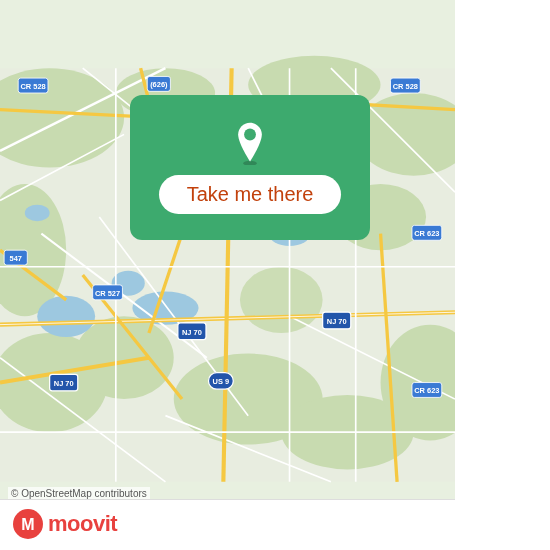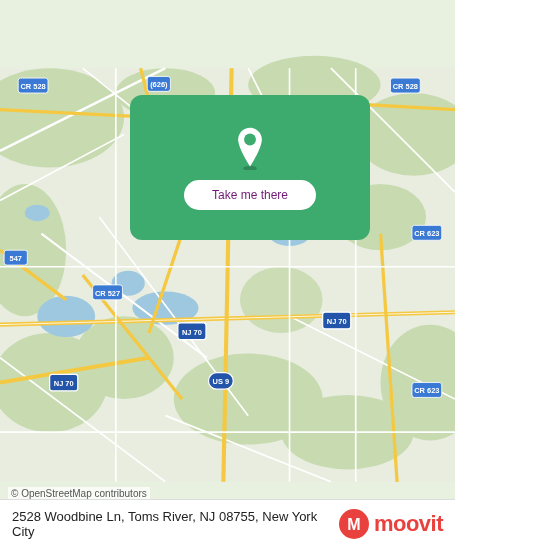--- a/index.html
+++ b/index.html
@@ -37,25 +37,25 @@
       z-index: 10;
     }
 
     .pin-icon {
       width: 44px;
       height: 44px;
     }
 
     .take-me-there-btn {
       background-color: white;
-      color: #701a75;
+      color: #c2410c;
       border: none;
       border-radius: 24px;
       padding: 8px 28px;
-      font-size: 12px;
+      font-size: 20px;
       font-weight: 500;
       cursor: pointer;
       white-space: nowrap;
     }
 
     
     .bottom-bar {
       position: absolute;
       bottom: 0;
       left: 0;
@@ -216,21 +216,20 @@
     </svg>
 
     <button class="take-me-there-btn">Take me there</button>
   </div>
 
   <div class="openstreetmap-credit">
     <span>© OpenStreetMap contributors</span>
   </div>
 
   <div class="bottom-bar">
-    <span class="address-text">2528 Woodbine Ln, Toms River, NJ 08755, New York City</span>
 
     <div class="moovit-logo">
 
       <svg class="moovit-logo-icon" viewBox="0 0 32 32" xmlns="http://www.w3.org/2000/svg">
         <circle cx="16" cy="16" r="15" fill="#e8413e"></circle>
         <text x="16" y="22" text-anchor="middle" font-size="16" fill="white" font-family="Arial" font-weight="bold">M</text>
       </svg>
       <span class="moovit-text">moovit</span>
     </div>
   </div>

